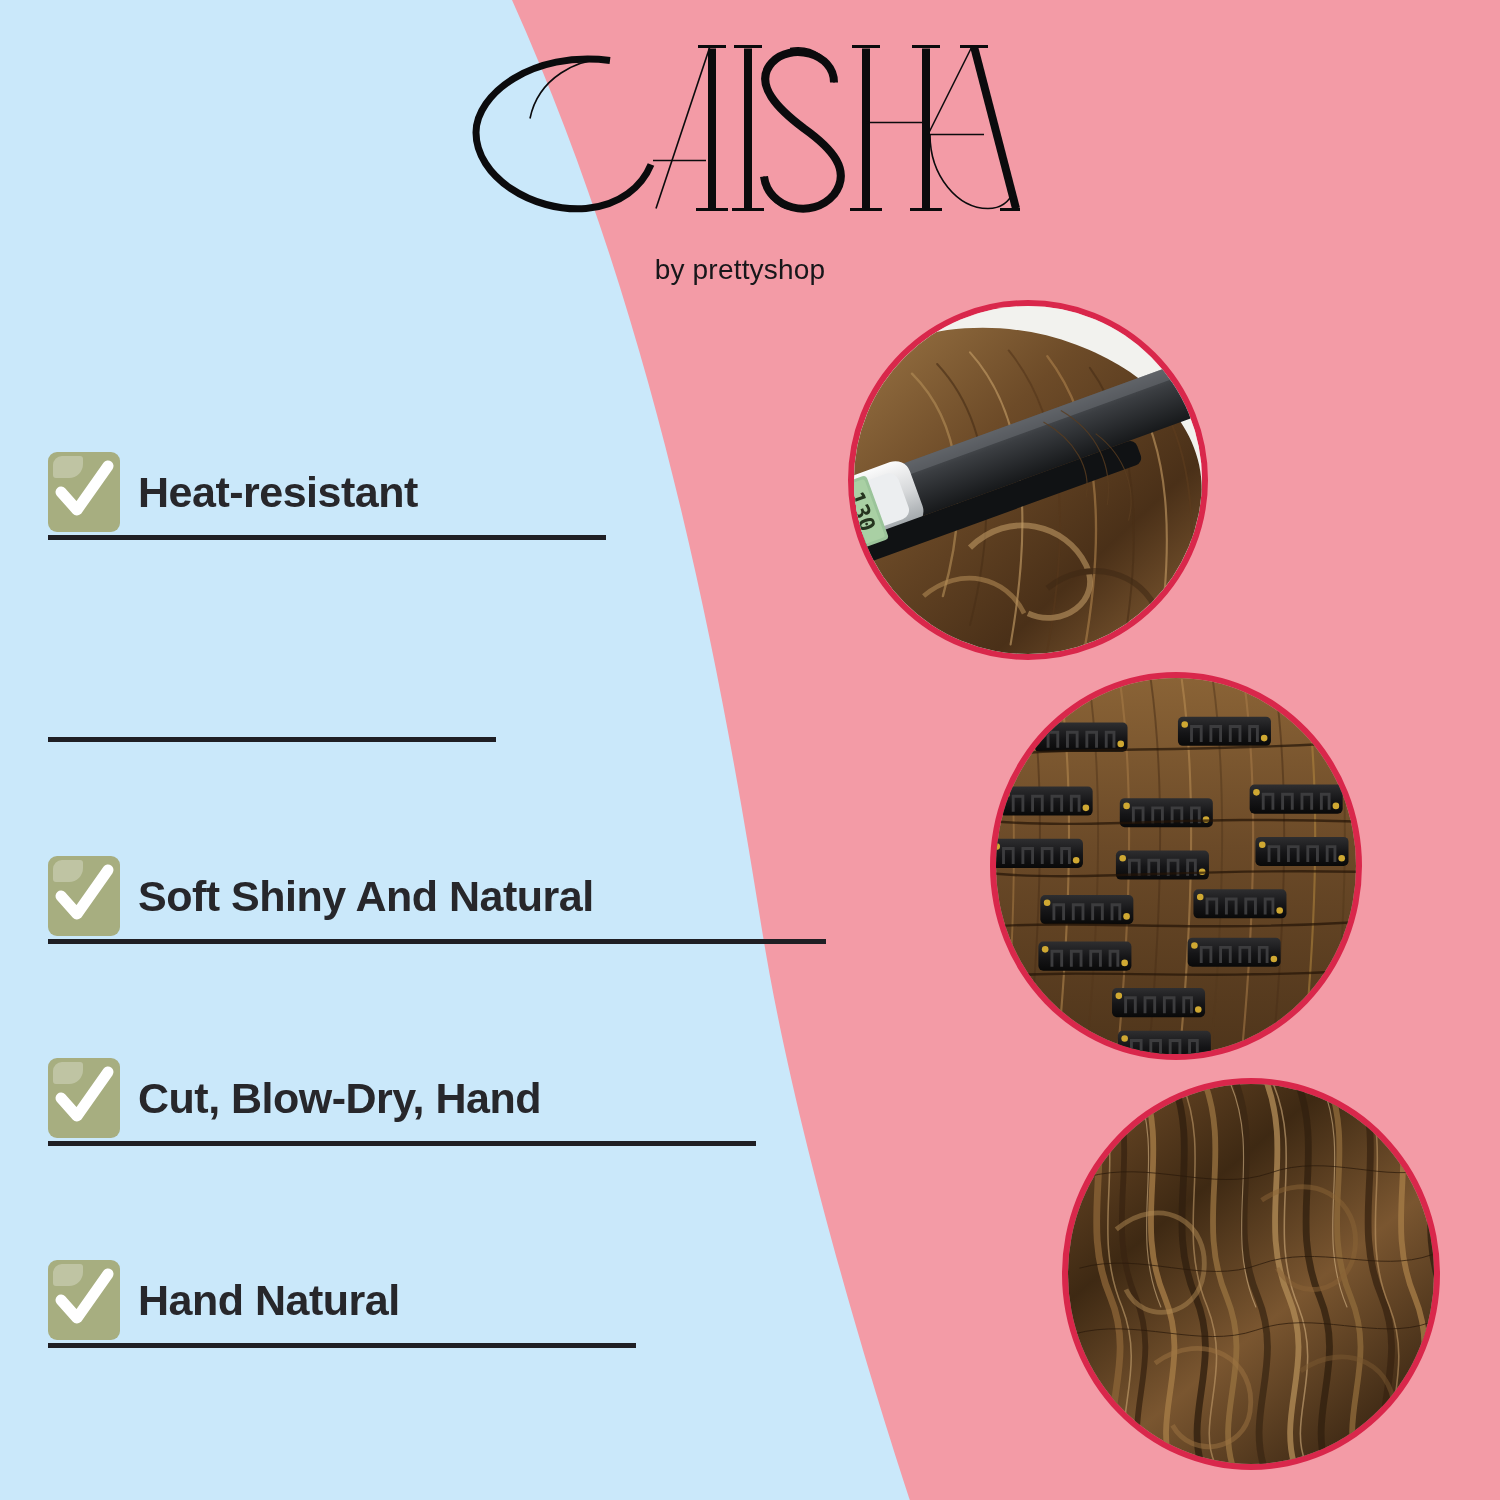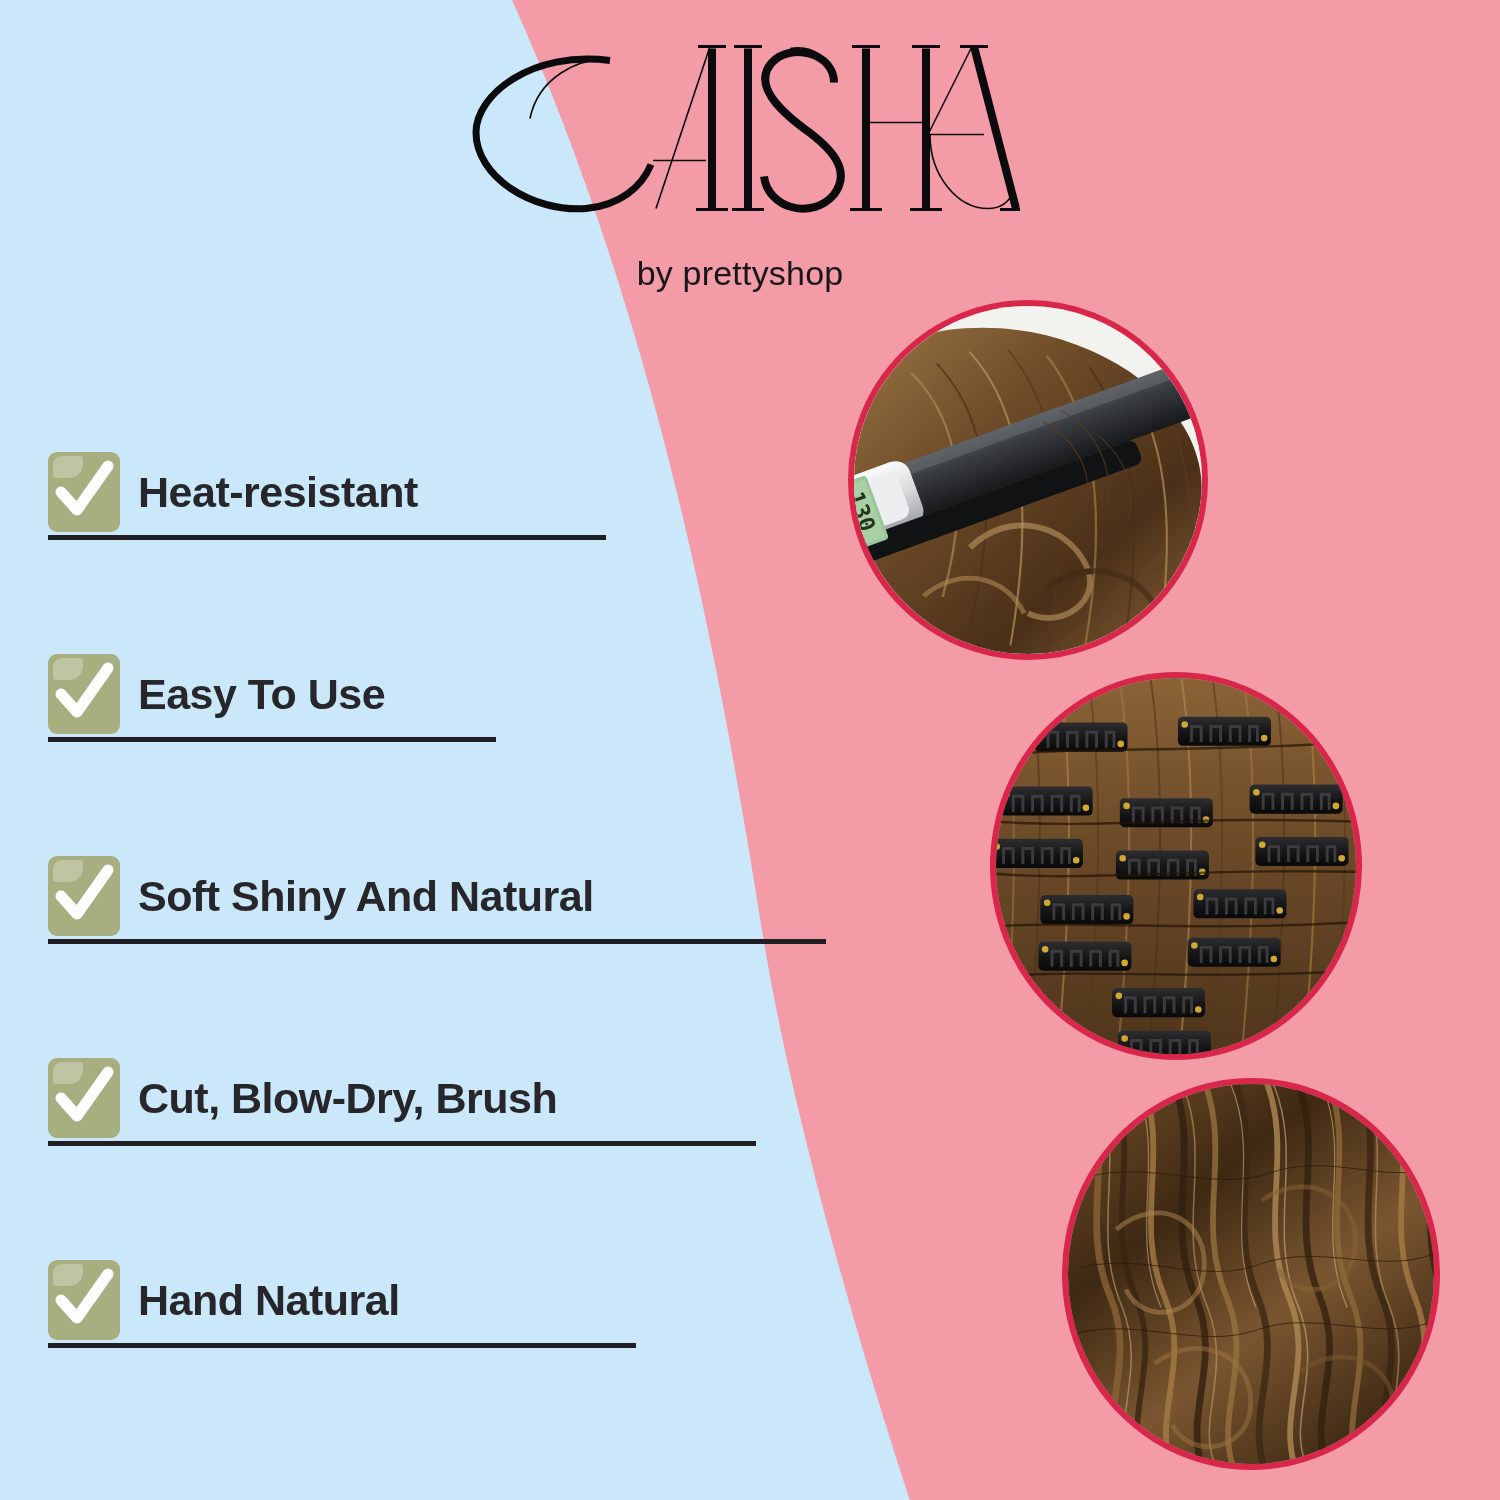--- a/index.html
+++ b/index.html
@@ -44,21 +44,21 @@
     height: 185px;
     margin: 0 auto;
   }
   #brand-tagline {
     position: absolute;
     left: 0;
     top: 222px;
     width: 600px;
     text-align: center;
     font-family: "Liberation Sans", sans-serif;
-    font-size: 34px;
+    font-size: 28px;
     font-weight: 400;
     letter-spacing: 0.2px;
     color: #17171a;
     line-height: 1;
   }
 
   
   #feature-list {
     position: absolute;
     left: 48px;
@@ -198,28 +198,20 @@
           <svg class="check-mark" viewBox="0 0 72 80">
             <path d="M 13 40 L 29 58 L 60 14" fill="none" stroke="#ffffff" stroke-width="11" stroke-linecap="round" stroke-linejoin="round"></path>
           </svg>
         </div>
         <div class="feature-label">Heat-resistant</div>
       </div>
       <div class="feature-rule" style="width:558px;"></div>
     </div>
 
     <div class="feature-row" style="height:92px; margin-top:110px;">
-      <div class="feature-inner">
-        <div class="check-box">
-          <svg class="check-mark" viewBox="0 0 72 80">
-            <path d="M 13 40 L 29 58 L 60 14" fill="none" stroke="#ffffff" stroke-width="11" stroke-linecap="round" stroke-linejoin="round"></path>
-          </svg>
-        </div>
-        <div class="feature-label">Easy To Use</div>
-      </div>
       <div class="feature-rule" style="width:448px;"></div>
     </div>
 
     <div class="feature-row" style="height:92px; margin-top:110px;">
       <div class="feature-inner">
         <div class="check-box">
           <svg class="check-mark" viewBox="0 0 72 80">
             <path d="M 13 40 L 29 58 L 60 14" fill="none" stroke="#ffffff" stroke-width="11" stroke-linecap="round" stroke-linejoin="round"></path>
           </svg>
         </div>
@@ -228,21 +220,21 @@
       <div class="feature-rule" style="width:778px;"></div>
     </div>
 
     <div class="feature-row" style="height:92px; margin-top:110px;">
       <div class="feature-inner">
         <div class="check-box">
           <svg class="check-mark" viewBox="0 0 72 80">
             <path d="M 13 40 L 29 58 L 60 14" fill="none" stroke="#ffffff" stroke-width="11" stroke-linecap="round" stroke-linejoin="round"></path>
           </svg>
         </div>
-        <div class="feature-label">Cut, Blow-Dry, Brush</div>
+        <div class="feature-label">Cut, Blow-Dry, Hand</div>
       </div>
       <div class="feature-rule" style="width:708px;"></div>
     </div>
 
     <div class="feature-row" style="height:92px; margin-top:110px;">
       <div class="feature-inner">
         <div class="check-box">
           <svg class="check-mark" viewBox="0 0 72 80">
             <path d="M 13 40 L 29 58 L 60 14" fill="none" stroke="#ffffff" stroke-width="11" stroke-linecap="round" stroke-linejoin="round"></path>
           </svg>

